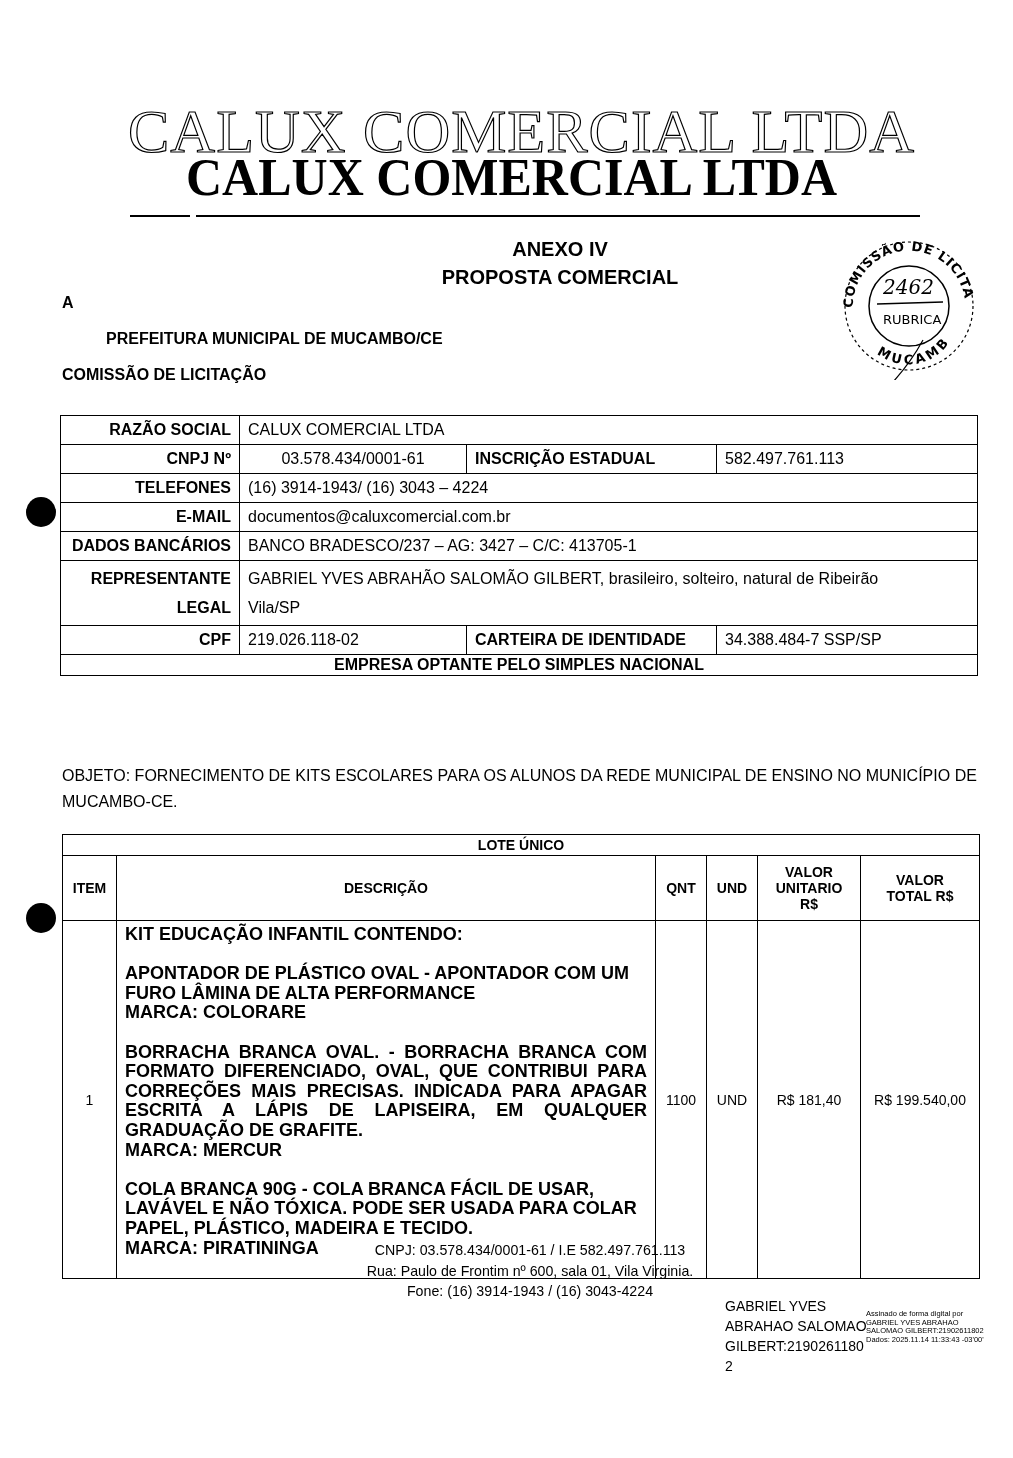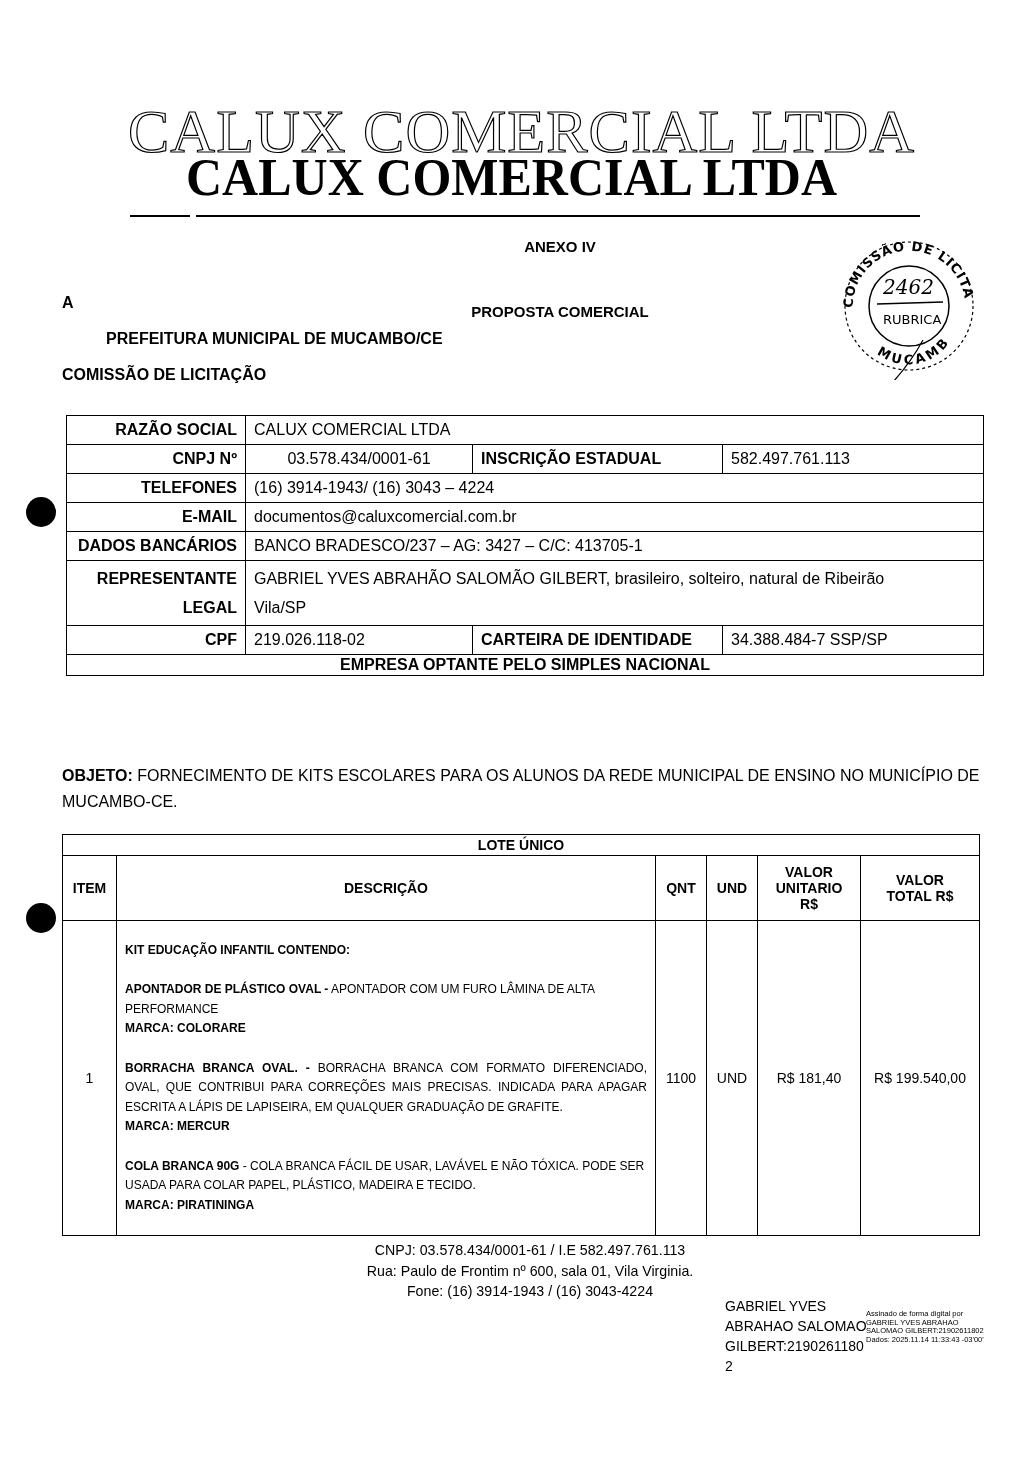--- a/index.html
+++ b/index.html
@@ -9,63 +9,63 @@
 
   .logo-outline { left: 0; width: 1013px; top: 100px; text-align: center;
     font-family: "Liberation Serif", "DejaVu Serif", serif; font-size: 62px; letter-spacing: 1px;
     color: #fff; -webkit-text-stroke: 1.2px #000; line-height: 1; padding-left: 30px; box-sizing: border-box; }
   .logo-bold { left: 0; width: 1013px; top: 152px; text-align: center;
     font-family: "Liberation Serif", "DejaVu Serif", serif; font-size: 50px; font-weight: bold;
     line-height: 1; transform: scaleY(1.05); padding-left: 10px; box-sizing: border-box; }
   .rule { left: 130px; top: 215px; width: 790px; height: 2px; background: #000; }
   .rule-gap { left: 190px; top: 214px; width: 6px; height: 4px; background: #fff; }
 
-  .annex { left: 400px; width: 320px; text-align: center; font-weight: bold; font-size: 15px; }
+  .annex { left: 400px; width: 320px; text-align: center; font-weight: bold; font-size: 20px; }
   .addr-line { left: 62px; font-weight: bold; font-size: 16px; }
 
   .stamp { left: 833px; top: 232px; width: 148px; height: 148px; }
 
   .punch { width: 30px; height: 30px; border-radius: 50%; background: #000; left: 26px; }
 
   table { border-collapse: collapse; }
-  .company { left: 66px; top: 415px; width: 918px; font-size: 16px; }
+  .company { left: 60px; top: 415px; width: 918px; font-size: 16px; }
   .company td { border: 1.5px solid #000; padding: 3px 8px; height: 22px; vertical-align: middle; }
   .company td.lbl { text-align: right; font-weight: bold; width: 162px; }
   .company td.sublbl { font-weight: bold; }
   .company td.center { text-align: center; font-weight: bold; height: 18px; padding: 1px 8px; }
   .company .tall { height: 52px; line-height: 29px; }
 
   .objeto { left: 62px; top: 763px; width: 920px; font-size: 16px; line-height: 26px; }
-  .objeto b { font-weight: bold; }
+  .objeto b { font-weight: normal; }
 
   .lote { left: 62px; top: 834px; width: 918px; font-size: 14px; }
   .lote td, .lote th { border: 1.5px solid #000; }
   .lote th { font-weight: bold; font-size: 14px; text-align: center; vertical-align: middle; padding: 2px 4px; }
   .lote .lote-title { height: 20px; }
   .lote .hdr th { height: 60px; }
   .lote td { vertical-align: middle; text-align: center; font-size: 14px; }
-  .lote td.desc { text-align: left; vertical-align: top; padding: 20px 8px 20px 8px; font-size: 12px; line-height: 19.6px; }
+  .lote td.desc { text-align: left; vertical-align: top; padding: 4px 8px 20px 8px; font-size: 18px; line-height: 19.6px; font-weight: bold; }
   .desc p { margin: 0; }
   .desc .gap { height: 19.6px; }
   .desc .just { text-align: justify; }
 
   .footer { left: 290px; width: 480px; top: 1240px; text-align: center; font-size: 14.2px; line-height: 20.5px; }
   .sig-name { left: 725px; top: 1296px; font-size: 14px; line-height: 20px; }
   .sig-note { left: 866px; top: 1310px; font-size: 7.5px; line-height: 8.6px; }
 </style>
 </head>
 <body>
 
 <div class="abs logo-outline">CALUX COMERCIAL LTDA</div>
 <div class="abs logo-bold">CALUX COMERCIAL LTDA</div>
 <div class="abs rule"></div>
 <div class="abs rule-gap"></div>
 
 <div class="abs annex" style="top:238px;">ANEXO IV</div>
-<div class="abs annex" style="top:266px;margin-top:37px;">PROPOSTA COMERCIAL</div>
+<div class="abs annex" style="top:266px;">PROPOSTA COMERCIAL</div>
 
 <div class="abs stamp">
   <svg width="148" height="148" viewBox="0 0 148 148">
     <defs>
       <path id="arcTop" d="M 20 80 A 56 56 0 0 1 132 70"></path>
       <path id="arcBot" d="M 32 108 A 50 50 0 0 0 120 104"></path>
     </defs>
     <circle cx="76" cy="74" r="64" fill="none" stroke="#000" stroke-width="1.2" stroke-dasharray="3 3"></circle>
     <circle cx="76" cy="74" r="40" fill="none" stroke="#000" stroke-width="1.5"></circle>
     <text font-family="DejaVu Sans, sans-serif" font-size="13" font-weight="bold" letter-spacing="1">

